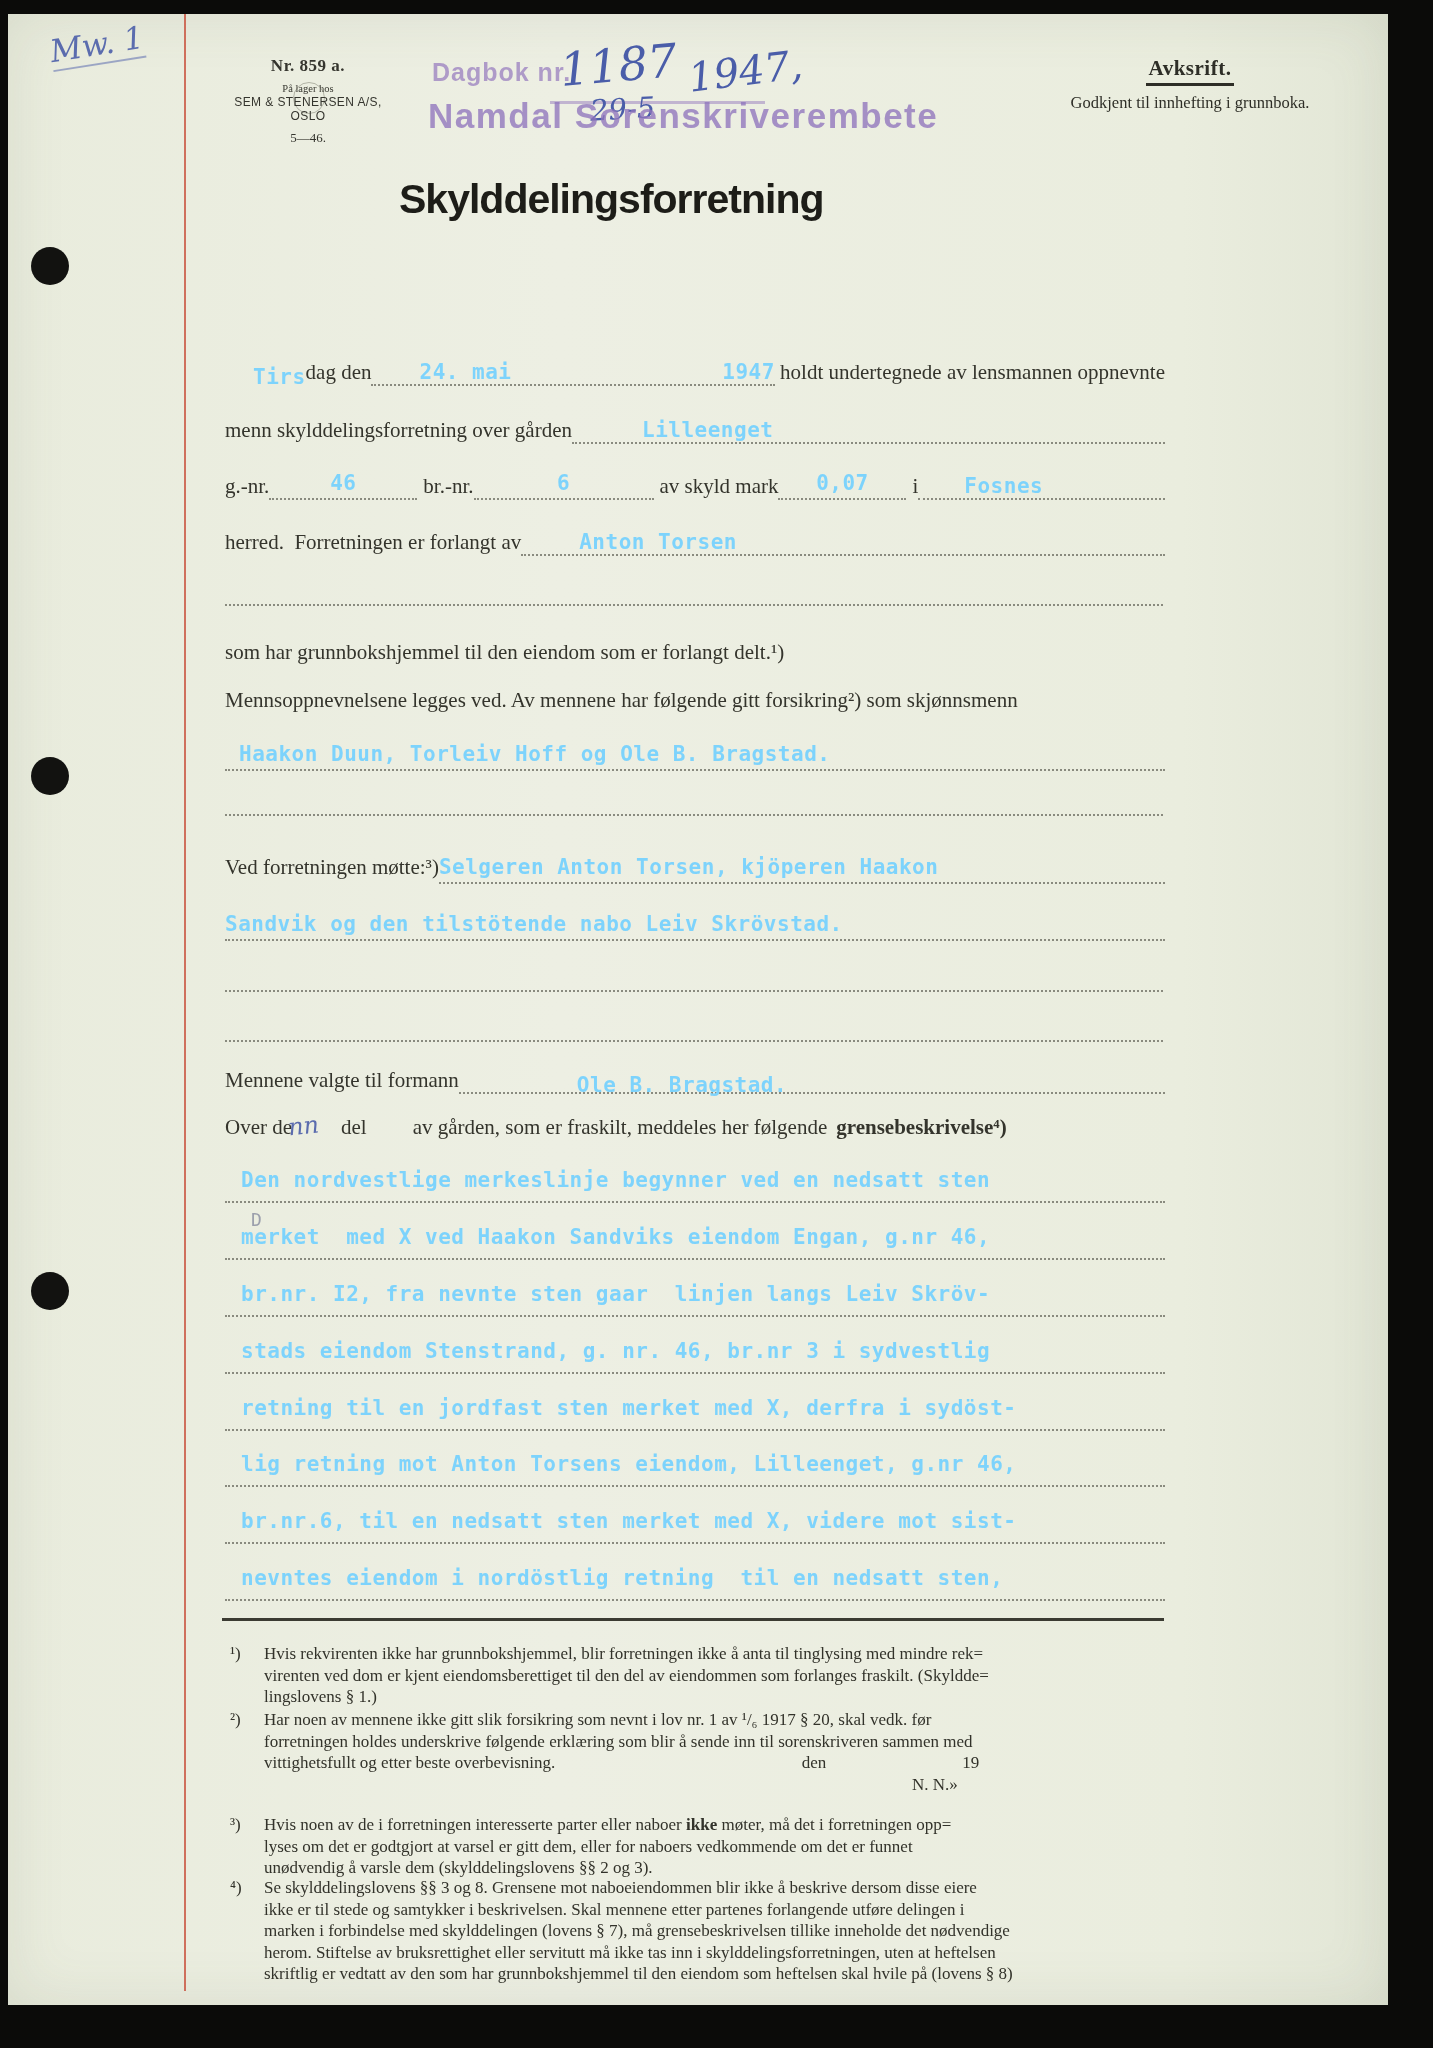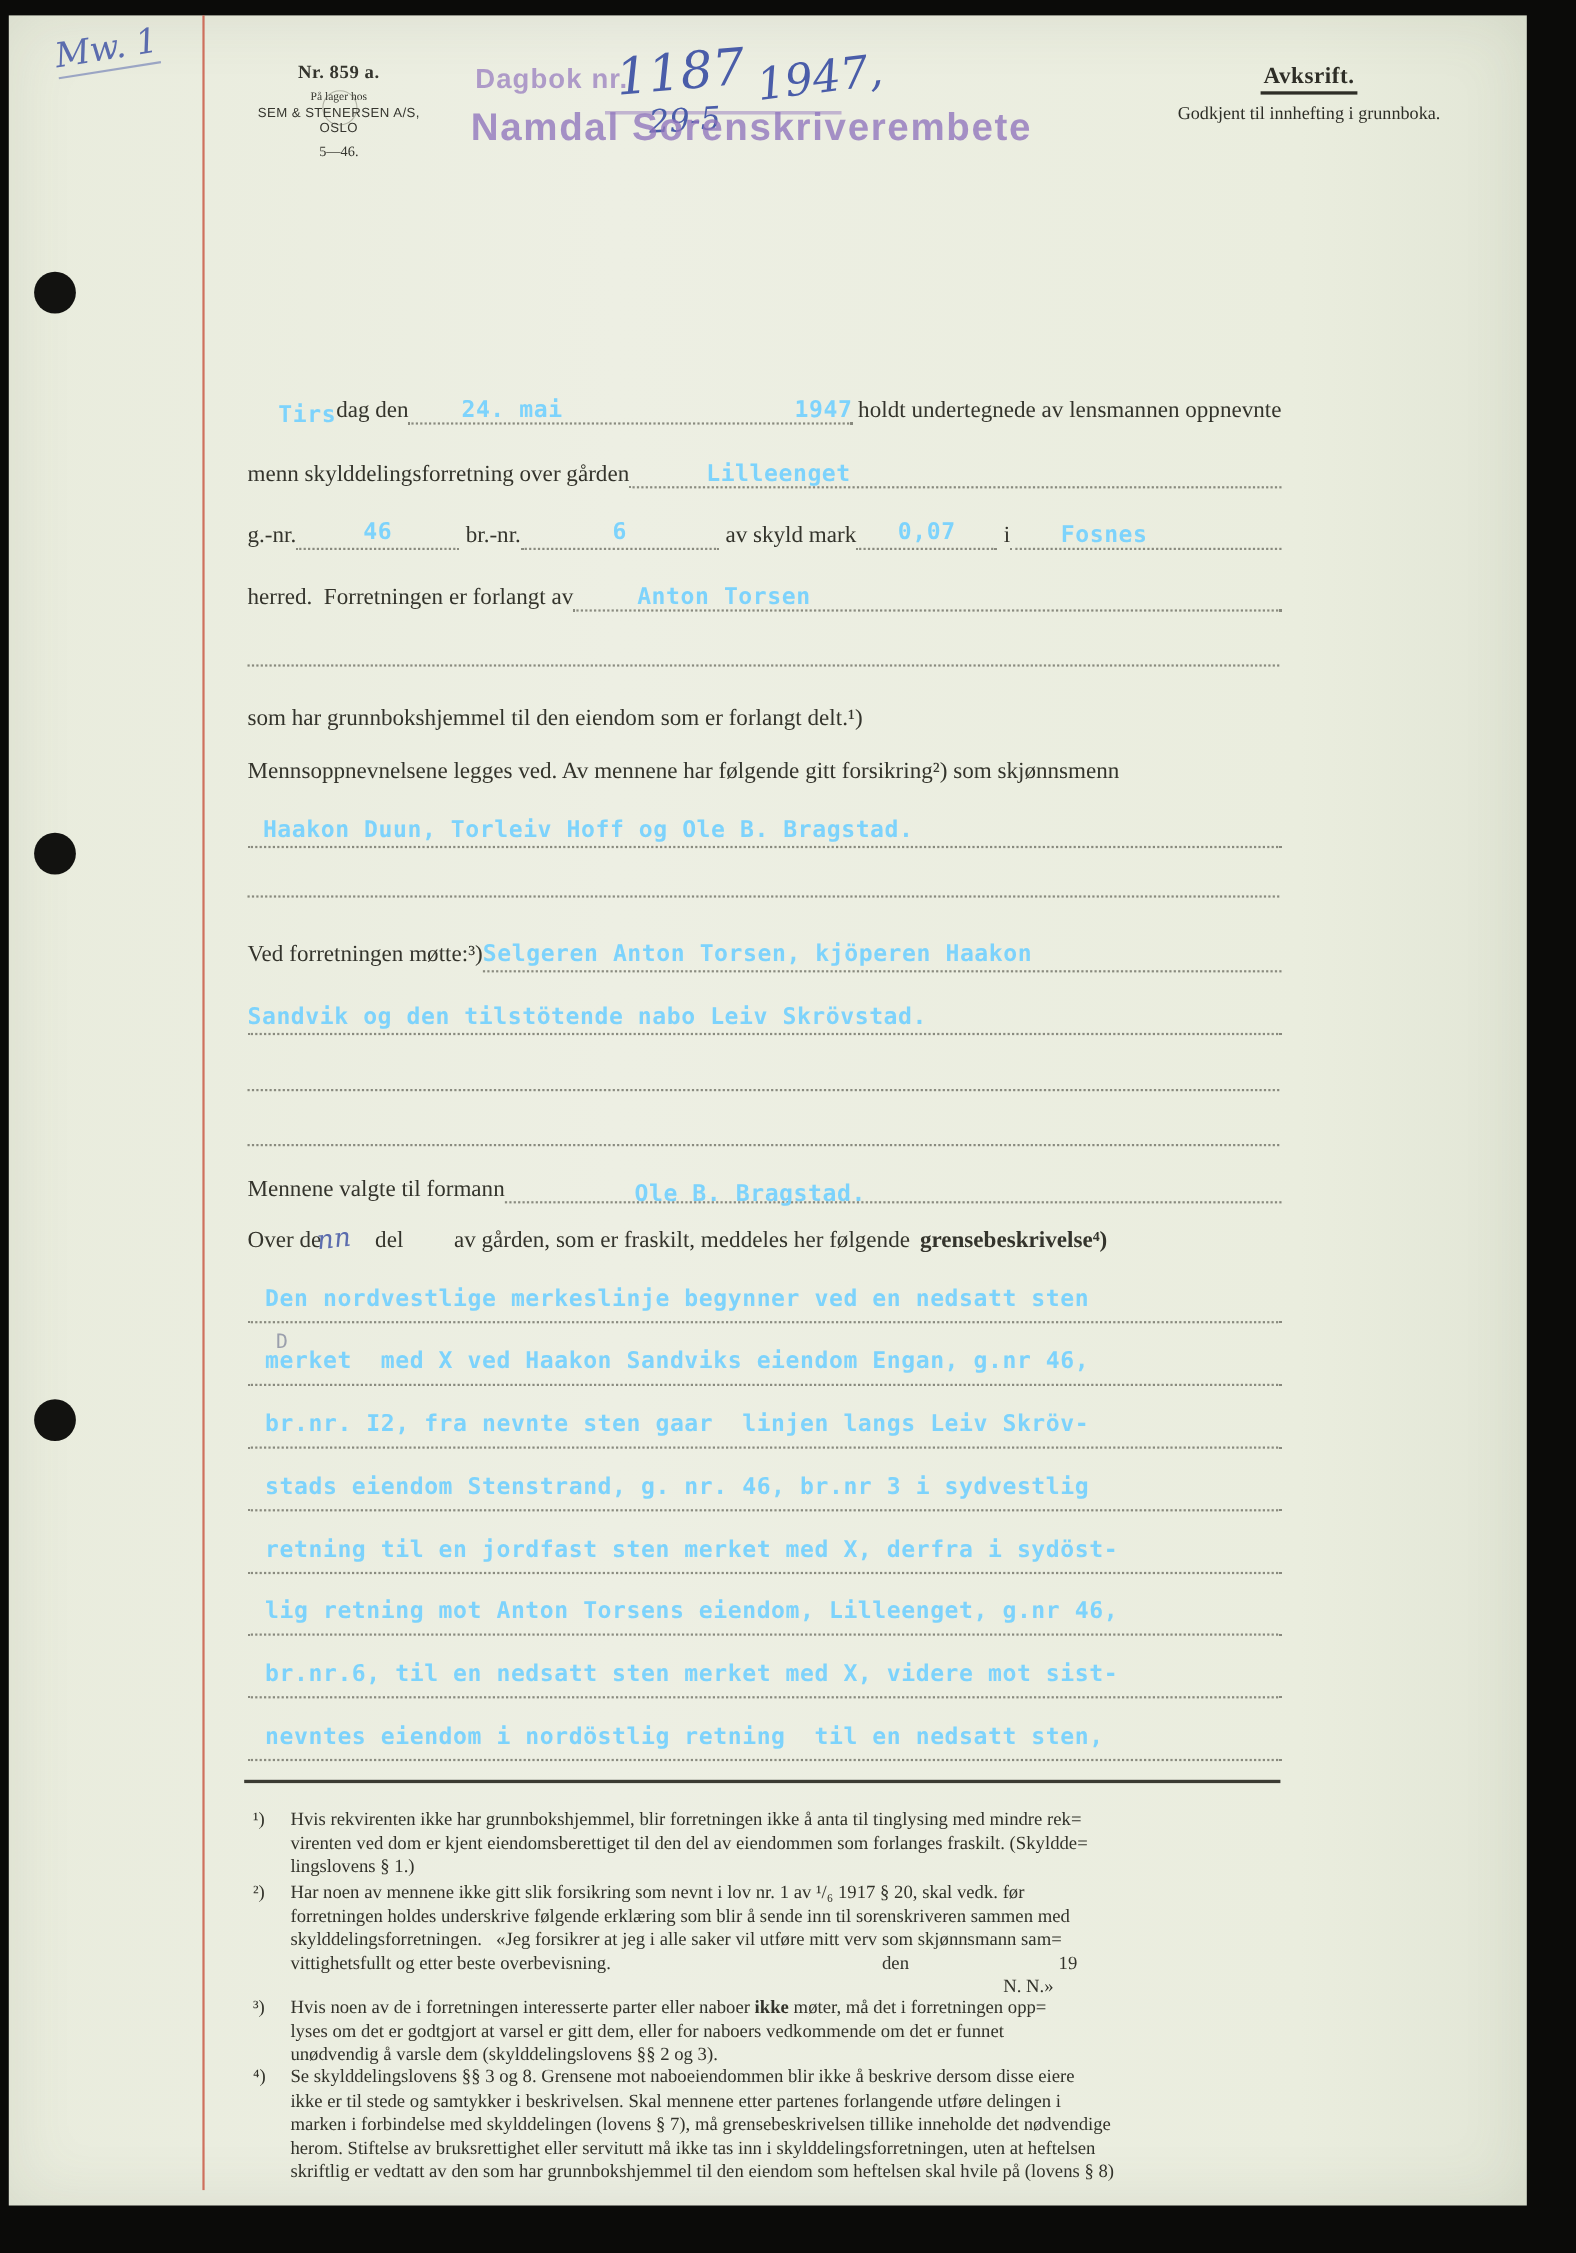--- a/index.html
+++ b/index.html
@@ -108,20 +108,21 @@
   <div class="hw-number">1187</div>
   <div class="hw-year">1947,</div>
   <div class="hw-date">29-5</div>
   <div class="stamp-office">Namdal Sorenskriverembete</div>
 
   <div class="avskrift">
     <span class="head">Avksrift.</span>
     <div class="sub">Godkjent til innhefting i grunnboka.</div>
   </div>
 
+  <h1 class="doc-title">Skylddelingsforretning</h1>
 
   <div class="fline" style="top:360px">
     <span class="typed drop" style="margin-left:28px">Tirs</span>
     <span class="printed">dag den</span>
     <span class="dots fill grow" style="justify-content:space-between">
       <span class="typed" style="margin-left:48px">24. mai</span>
       <span class="typed">1947</span>
     </span>
     <span class="printed"> holdt undertegnede av lensmannen oppnevnte</span>
   </div>
@@ -242,21 +243,20 @@
       <div>virenten ved dom er kjent eiendomsberettiget til den del av eiendommen som forlanges fraskilt. (Skyldde=</div>
       <div>lingslovens § 1.)</div>
     </div>
   </div>
 
   <div class="fn" style="top:1709px">
     <span class="fnm">²)</span>
     <div class="fnt">
       <div>Har noen av mennene ikke gitt slik forsikring som nevnt i lov nr. 1 av ¹/₆ 1917 § 20, skal vedk. før</div>
       <div>forretningen holdes underskrive følgende erklæring som blir å sende inn til sorenskriveren sammen med</div>
-      <div>skylddelingsforretningen.   «Jeg forsikrer at jeg i alle saker vil utføre mitt verv som skjønnsmann sam=</div>
       <div>vittighetsfullt og etter beste overbevisning.                                                          den                                19</div>
       <div class="sig">N. N.»</div>
     </div>
   </div>
 
   <div class="fn" style="top:1814px">
     <span class="fnm">³)</span>
     <div class="fnt">
       <div><span>Hvis noen av de i forretningen interesserte parter eller naboer </span><span class="b">ikke</span><span> møter, må det i forretningen opp=</span></div>
       <div>lyses om det er godtgjort at varsel er gitt dem, eller for naboers vedkommende om det er funnet</div>

